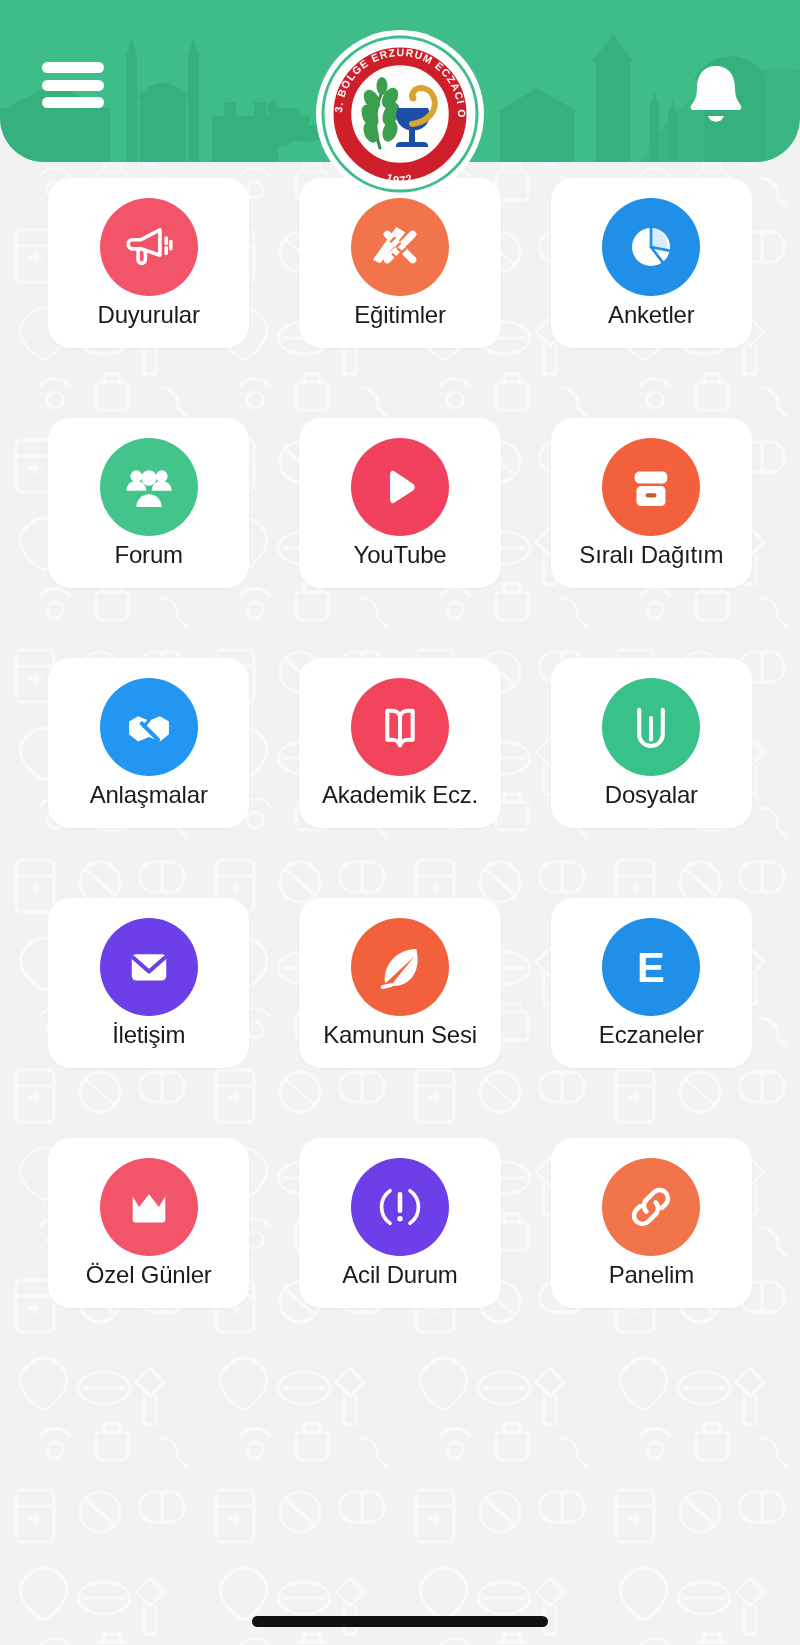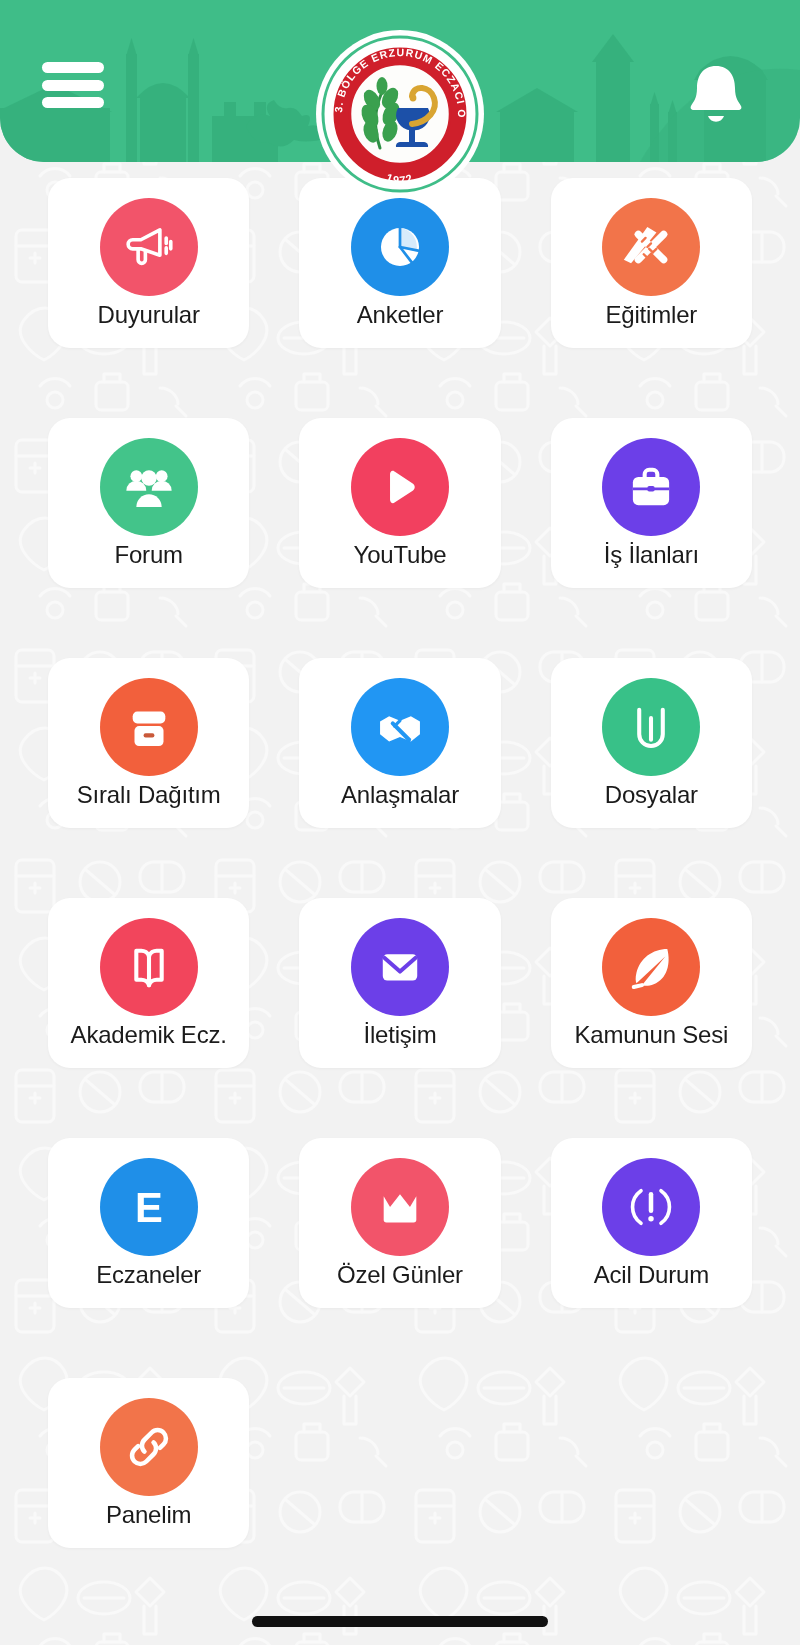--- a/index.html
+++ b/index.html
@@ -265,55 +265,55 @@
           <path d="M14 24h9l21-11v28L23 34h-9a5 5 0 0 1 0-10z"></path>
           <path d="M20 34v12a4 4 0 0 0 8 0v-9"></path>
           <path d="M51 22v6M51 33v6M56 26v8"></path>
         </svg>
       </div>
       <div class="tile-label">Duyurular</div>
     </div>
 
 
     <div class="tile">
-      <div class="tile-icon" style="background:#1f8fe8">
-        <svg viewBox="0 0 64 64">
-          <circle cx="32" cy="32" r="21" fill="#fff"></circle>
-          <path d="M32 32 L32 11 A21 21 0 0 1 50 37 Z" fill="#1f8fe8" opacity="0.18"></path>
-          <g stroke="#1f8fe8" stroke-width="3" fill="none" stroke-linecap="round">
-            <path d="M32 32 L32 11"></path>
-            <path d="M32 32 L52 36"></path>
-            <path d="M32 32 L45 49"></path>
-          </g>
-        </svg>
-      </div>
-      <div class="tile-label">Anketler</div>
-    </div>
-
-    <div class="tile">
       <div class="tile-icon" style="background:#f2744a">
         <svg viewBox="0 0 64 64">
           <g fill="#fff">
             <path d="M18 10l10 6-28 34-8-4z" transform="translate(10,0)"></path>
             <path d="M44 8l12 8-30 42-12-8z" opacity="0"></path>
           </g>
           <g stroke="#fff" stroke-width="8" stroke-linecap="round">
             <path d="M18 46 L46 18"></path>
             <path d="M18 18 L46 46"></path>
           </g>
           <g stroke="#f2744a" stroke-width="2.6" stroke-linecap="round">
             <path d="M26 22l-4 4M32 28l-4 4M38 34l-4 4"></path>
             <path d="M24 40l4 4M30 34l4 4"></path>
           </g>
         </svg>
       </div>
       <div class="tile-label">Eğitimler</div>
     </div>
 
     <div class="tile">
+      <div class="tile-icon" style="background:#1f8fe8">
+        <svg viewBox="0 0 64 64">
+          <circle cx="32" cy="32" r="21" fill="#fff"></circle>
+          <path d="M32 32 L32 11 A21 21 0 0 1 50 37 Z" fill="#1f8fe8" opacity="0.18"></path>
+          <g stroke="#1f8fe8" stroke-width="3" fill="none" stroke-linecap="round">
+            <path d="M32 32 L32 11"></path>
+            <path d="M32 32 L52 36"></path>
+            <path d="M32 32 L45 49"></path>
+          </g>
+        </svg>
+      </div>
+      <div class="tile-label">Anketler</div>
+    </div>
+
+    <div class="tile">
       <div class="tile-icon" style="background:#43c48a">
         <svg viewBox="0 0 64 64" fill="#fff">
           <circle cx="18" cy="20" r="6.5"></circle>
           <path d="M7 36a11 11 0 0 1 22 0z"></path>
           <circle cx="46" cy="20" r="6.5"></circle>
           <path d="M35 36a11 11 0 0 1 22 0z"></path>
           <circle cx="32" cy="22" r="8.5"></circle>
           <path d="M18 54a14 14 0 0 1 28 0z"></path>
         </svg>
       </div>
@@ -322,31 +322,20 @@
 
     <div class="tile">
       <div class="tile-icon" style="background:#f2405f">
         <svg viewBox="0 0 64 64">
           <path d="M24 14 C22 14 21 16 21 18 v28 c0 3 3 5 5 3 l20 -13 c3 -2 3 -6 0 -8 L26 15 c-1 -1 -1.4 -1 -2 -1 z" fill="#fff"></path>
         </svg>
       </div>
       <div class="tile-label">YouTube</div>
     </div>
 
-    <div class="tile">
-      <div class="tile-icon" style="background:#6c3fe8">
-        <svg viewBox="0 0 64 64">
-          <rect x="12" y="21" width="40" height="31" rx="6" fill="#fff"></rect>
-          <path d="M25 21v-3a5 5 0 0 1 5-5h4a5 5 0 0 1 5 5v3" fill="none" stroke="#fff" stroke-width="4.5" stroke-linecap="round"></path>
-          <path d="M12 34h40" stroke="#6c3fe8" stroke-width="3"></path>
-          <rect x="28" y="31" width="8" height="6" rx="2" fill="#6c3fe8"></rect>
-        </svg>
-      </div>
-      <div class="tile-label">İş İlanları</div>
-    </div>
 
     <div class="tile">
       <div class="tile-icon" style="background:#f2603c">
         <svg viewBox="0 0 64 64">
           <rect x="14" y="15" width="36" height="13" rx="5" fill="#fff"></rect>
           <rect x="16" y="31" width="32" height="22" rx="5" fill="#fff"></rect>
           <rect x="26" y="39" width="12" height="4.5" rx="2.2" fill="#c9593a"></rect>
         </svg>
       </div>
       <div class="tile-label">Sıralı Dağıtım</div>
@@ -354,41 +343,41 @@
 
     <div class="tile">
       <div class="tile-icon" style="background:#2196f3">
         <svg viewBox="0 0 64 64">
           <path d="M10 26 l10 -6 l12 5 l12 -5 l10 6 v14 l-10 8 l-12 -5 l-12 5 l-10 -8 z" fill="#fff"></path>
           <path d="M24 28 l10 10 l8 8" stroke="#2196f3" stroke-width="4.5" fill="none" stroke-linecap="round" stroke-linejoin="round"></path>
           <path d="M32 25 l-6 6" stroke="#2196f3" stroke-width="3.5" fill="none" stroke-linecap="round"></path>
         </svg>
       </div>
       <div class="tile-label">Anlaşmalar</div>
-    </div>
-
-    <div class="tile">
-      <div class="tile-icon" style="background:#38c188">
-        <svg viewBox="0 0 64 64" fill="none" stroke="#fff" stroke-width="4.5" stroke-linejoin="round" stroke-linecap="round">
-          <path d="M19 13 v27 a13 13 0 0 0 26 0 V13"></path>
-          <path d="M32 22 v24"></path>
-        </svg>
-      </div>
-      <div class="tile-label">Dosyalar</div>
     </div>
 
     <div class="tile">
       <div class="tile-icon" style="background:#f2455c">
         <svg viewBox="0 0 64 64" fill="none" stroke="#fff" stroke-width="4.5" stroke-linejoin="round" stroke-linecap="round">
           <path d="M32 20 a9 9 0 0 0 -9 -6 h-5 v32 h5 a9 9 0 0 1 9 6"></path>
           <path d="M32 20 a9 9 0 0 1 9 -6 h5 v32 h-5 a9 9 0 0 0 -9 6"></path>
           <path d="M32 20 v32"></path>
         </svg>
       </div>
       <div class="tile-label">Akademik Ecz.</div>
+    </div>
+
+    <div class="tile">
+      <div class="tile-icon" style="background:#38c188">
+        <svg viewBox="0 0 64 64" fill="none" stroke="#fff" stroke-width="4.5" stroke-linejoin="round" stroke-linecap="round">
+          <path d="M19 13 v27 a13 13 0 0 0 26 0 V13"></path>
+          <path d="M32 22 v24"></path>
+        </svg>
+      </div>
+      <div class="tile-label">Dosyalar</div>
     </div>
 
     <div class="tile">
       <div class="tile-icon" style="background:#6c3fe8">
         <svg viewBox="0 0 64 64">
           <rect x="13" y="18" width="38" height="29" rx="5" fill="#fff"></rect>
           <path d="M15 22 l17 15 l17 -15" fill="none" stroke="#6c3fe8" stroke-width="4.5" stroke-linecap="round" stroke-linejoin="round"></path>
         </svg>
       </div>
       <div class="tile-label">İletişim</div>

